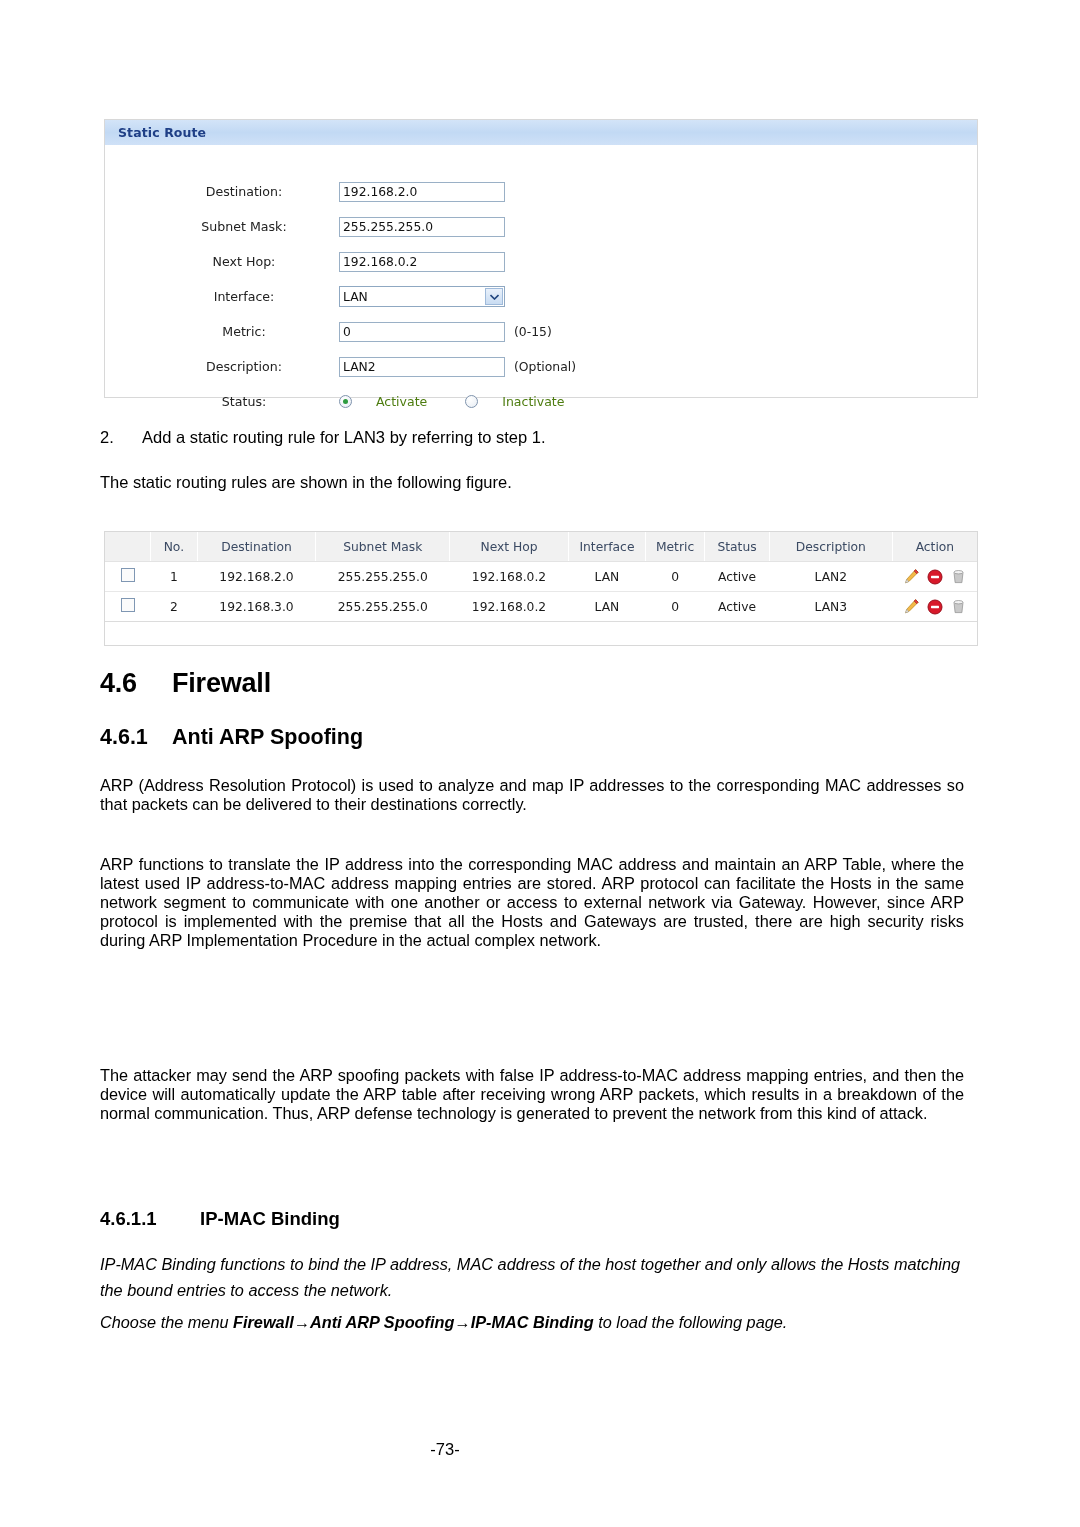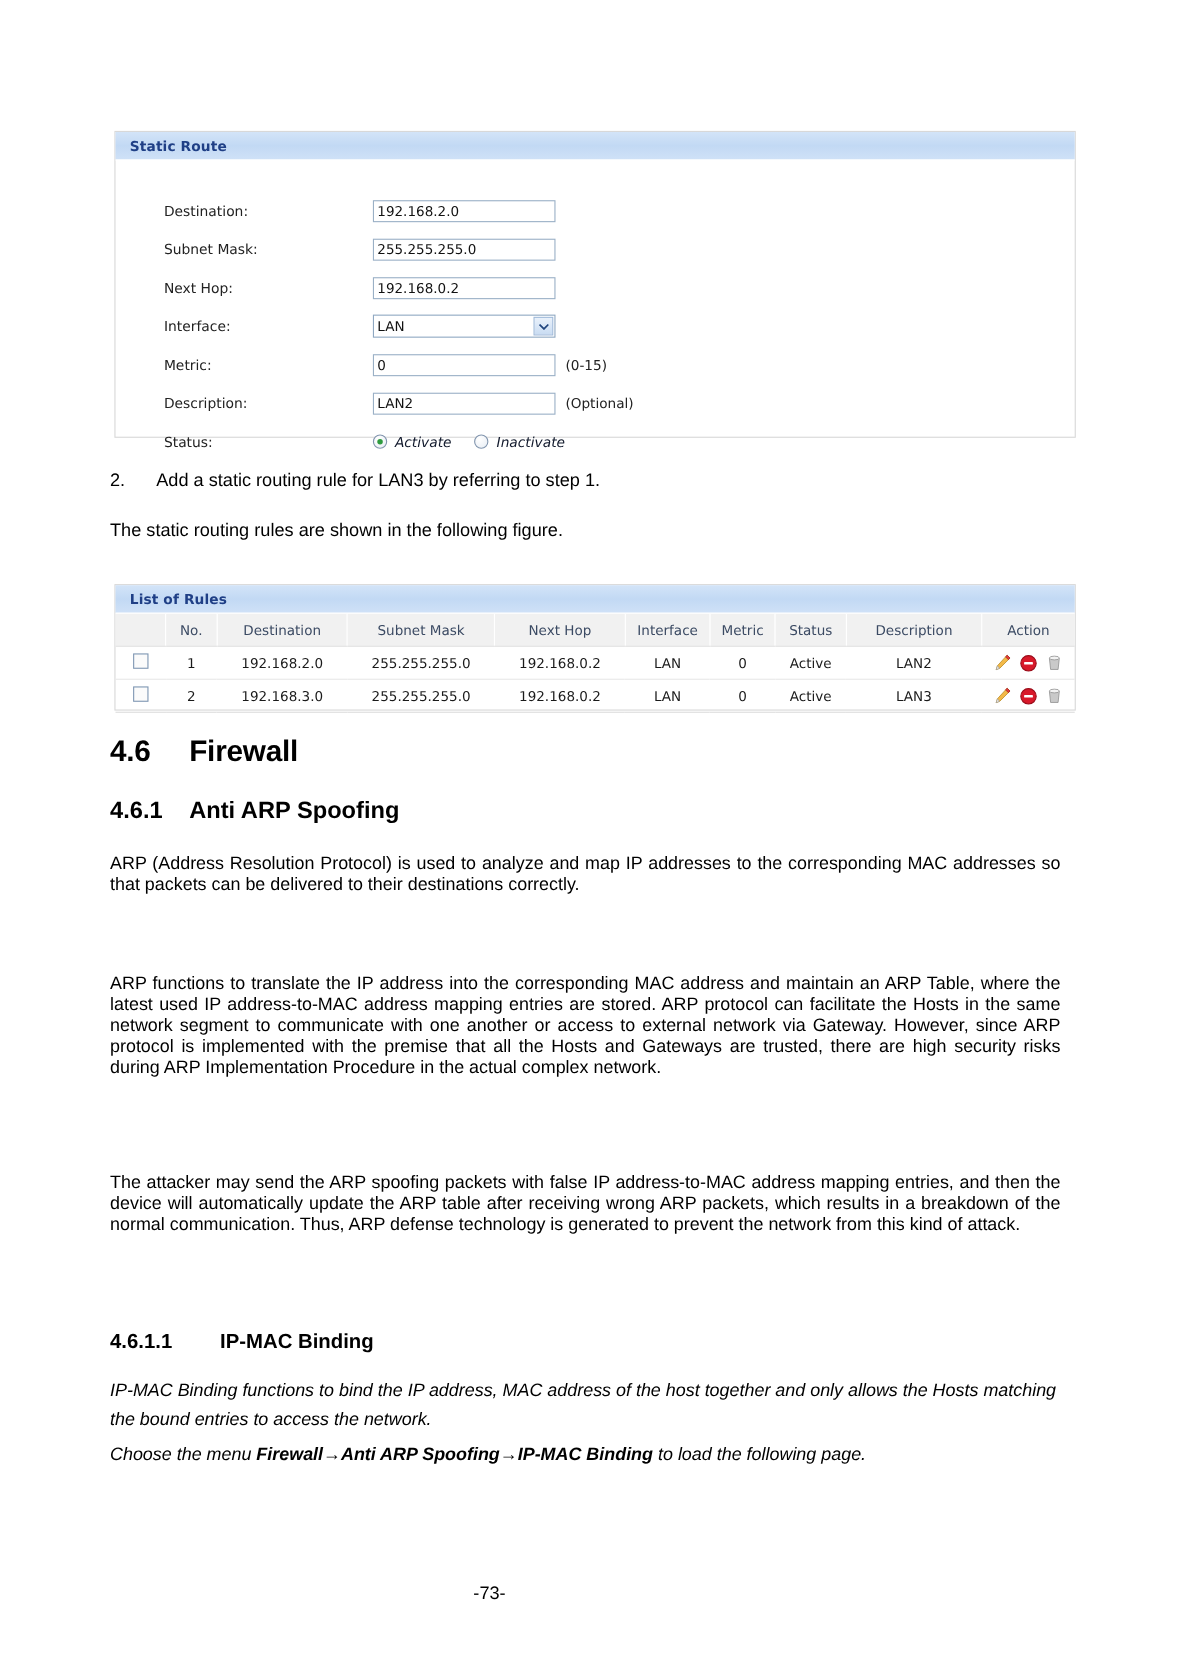--- a/index.html
+++ b/index.html
@@ -52,20 +52,21 @@
     left: 104px;
     top: 119px;
     width: 874px;
     height: 279px;
   }
   .form-body {
     position: relative;
     padding-top: 28px;
     height: 100%;
     box-sizing: border-box;
+    text-align: center;
   }
   .form-row {
     display: flex;
     align-items: center;
     height: 35px;
     padding-left: 44px;
   }
   .form-label {
     width: 190px;
     font-size: 12.6px;
@@ -112,24 +113,23 @@
   }
   .select-arrow svg { display: block; }
   .hint {
     font-size: 12.4px;
     color: #222222;
     margin-left: 9px;
   }
   .radio-group {
     display: flex;
     align-items: center;
-    gap: 7px;
+    gap: 24px;
     font-size: 12.5px;
-    color: #0f172a;
-    font-style: italic;
+    color: #4d7c0f;
   }
   .radio {
     width: 13px; height: 13px;
     border-radius: 50%;
     border: 1px solid #8094ad;
     background: radial-gradient(circle at 35% 30%, #ffffff 0%, #eef2f7 70%, #dde5ee 100%);
     display: inline-block;
     position: relative;
     box-sizing: border-box;
   }
@@ -282,21 +282,21 @@
     left: 100px;
     margin: 0;
     width: 864px;
     font-size: 16.3px;
     line-height: 19px;
     text-align: justify;
     text-justify: inter-word;
   }
   p.body.nojustify { text-align: left; font-style: italic; }
   #para-1 { top: 776px; }
-  #para-2 { top: 885px; }
+  #para-2 { top: 855px; }
   #para-3 { top: 1066px; }
   #para-4 { top: 1251px; line-height: 26px; }
   #para-5 { top: 1313px; }
 
   .footer {
     position: absolute;
     left: 0;
     top: 1440px;
     width: 890px;
     text-align: center;
@@ -368,23 +368,20 @@
     </div>
   </div>
 
   <div class="doc-text step-line">
     <span class="step-num">2.</span>
     <span>Add a static routing rule for LAN3 by referring to step 1.</span>
   </div>
   <div class="doc-text intro-line">The static routing rules are shown in the following figure.</div>
 
   <div class="ui-panel" id="list-of-rules-panel">
-    <div class="panel-header">
-      <span class="panel-header-title">List of Rules</span>
-    </div>
     <table class="rules">
       <thead>
         <tr>
           <th class="col-check"></th>
           <th class="col-no">No.</th>
           <th class="col-dest">Destination</th>
           <th class="col-mask">Subnet Mask</th>
           <th class="col-nexthop">Next Hop</th>
           <th class="col-iface">Interface</th>
           <th class="col-metric">Metric</th>

